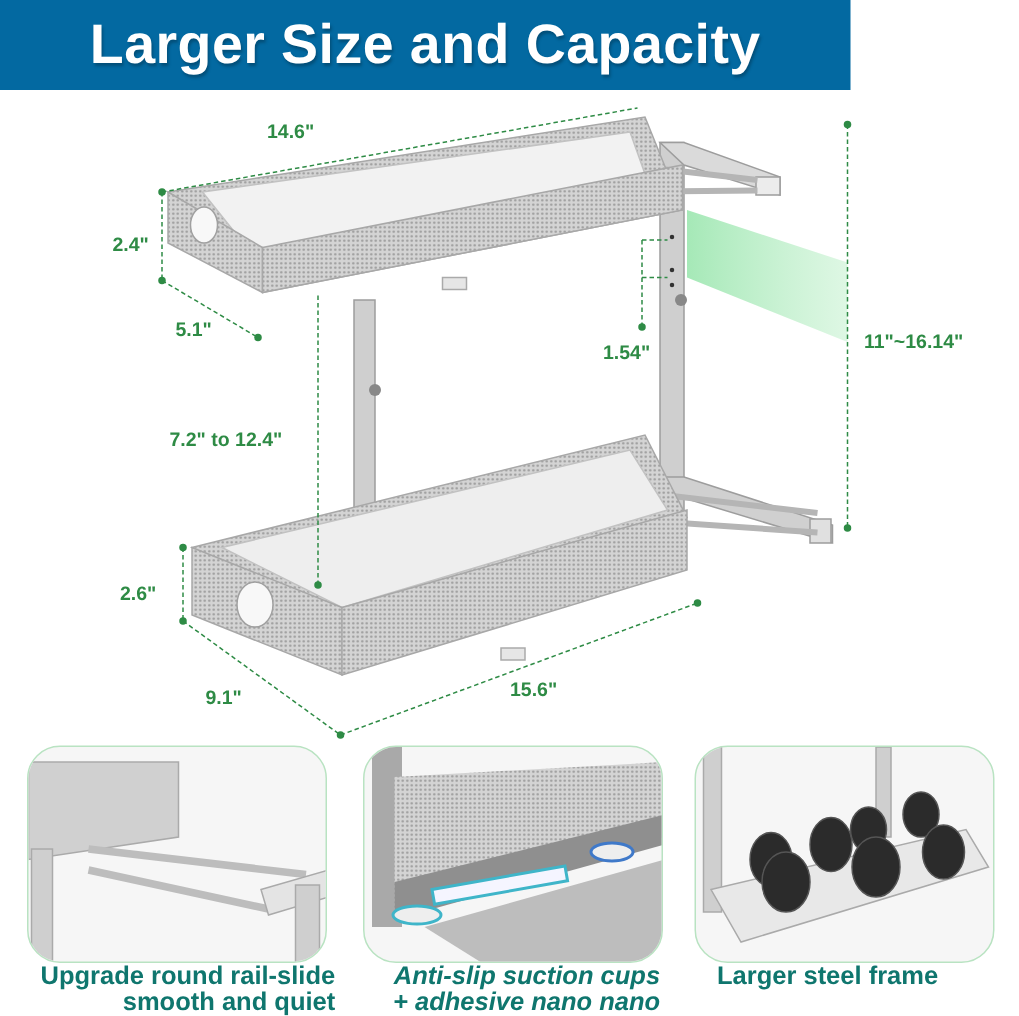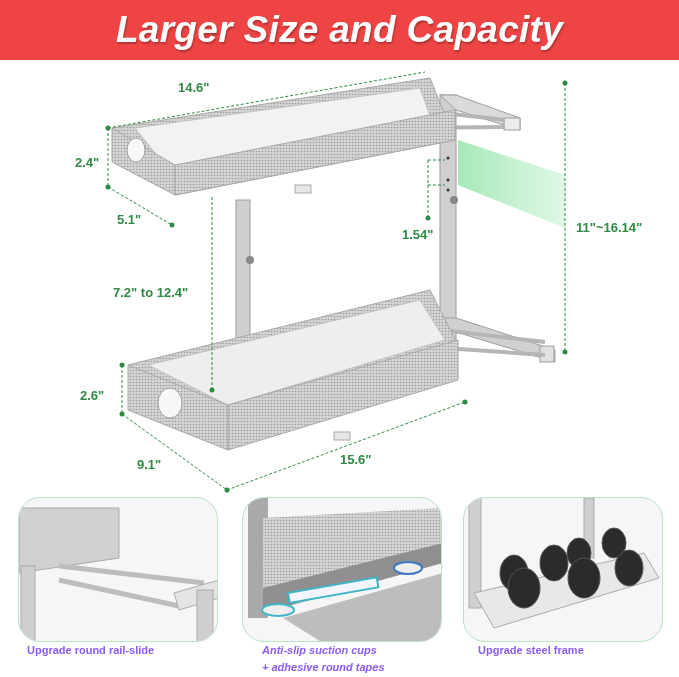--- a/index.html
+++ b/index.html
@@ -1,22 +1,22 @@
 <!DOCTYPE html>
 <html><head>
 <meta charset="utf-8">
 <style>
   * { box-sizing: border-box; margin: 0; padding: 0; }
   body { width: 679px; height: 677px; background: #ffffff; font-family: "Liberation Sans", sans-serif; position: relative; overflow: hidden; }
-  .banner { position: absolute; left: 0; top: 0; width: 679px; height: 60px; background: #ef4444; display: flex; align-items: center; justify-content: center; font-style: italic; }
+  .banner { position: absolute; left: 0; top: 0; width: 567px; height: 60px; background: #0369a1; display: flex; align-items: center; justify-content: center; }
   .banner h1 { color: #ffffff; font-size: 37px; font-weight: bold; letter-spacing: 0.3px; text-shadow: 1px 2px 2px rgba(0,0,0,0.25); }
   .dim { position: absolute; color: #2e8b45; font-size: 13px; font-weight: bold; white-space: nowrap; }
   svg.main { position: absolute; left: 0; top: 60px; }
   .card { position: absolute; top: 497px; width: 200px; height: 145px; border: 1.5px solid #b9e3c2; border-radius: 22px; overflow: hidden; background: #f6f6f6; }
-  .caption { position: absolute; top: 642px; color: #8b5cf6; font-size: 11px; font-weight: bold; line-height: 17px; white-space: nowrap; }
+  .caption { position: absolute; top: 642px; color: #0f766e; font-size: 17px; font-weight: bold; line-height: 17px; white-space: nowrap; text-align: right; }
 </style>
 </head>
 <body>
 
 <div class="banner">
   <h1>Larger Size and Capacity</h1>
 </div>
 
 <svg class="main" width="679" height="437" viewBox="0 60 679 437">
   <defs>
@@ -140,20 +140,21 @@
       <ellipse cx="150" cy="45" rx="12" ry="15"></ellipse>
       <ellipse cx="60" cy="90" rx="16" ry="20"></ellipse>
       <ellipse cx="120" cy="80" rx="16" ry="20"></ellipse>
       <ellipse cx="165" cy="70" rx="14" ry="18"></ellipse>
     </g>
   </svg>
 </div>
 
 <div class="caption" style="left:27px;">
   <div>Upgrade round rail-slide</div>
+  <div>smooth and quiet</div>
 </div>
 <div class="caption" style="left:262px;font-style:italic;">
   <div>Anti-slip suction cups</div>
-  <div>+ adhesive round tapes</div>
+  <div>+ adhesive nano nano</div>
 </div>
 <div class="caption" style="left:478px;">
-  <div>Upgrade steel frame</div>
+  <div>Larger steel frame</div>
 </div>
 
 </body></html>

